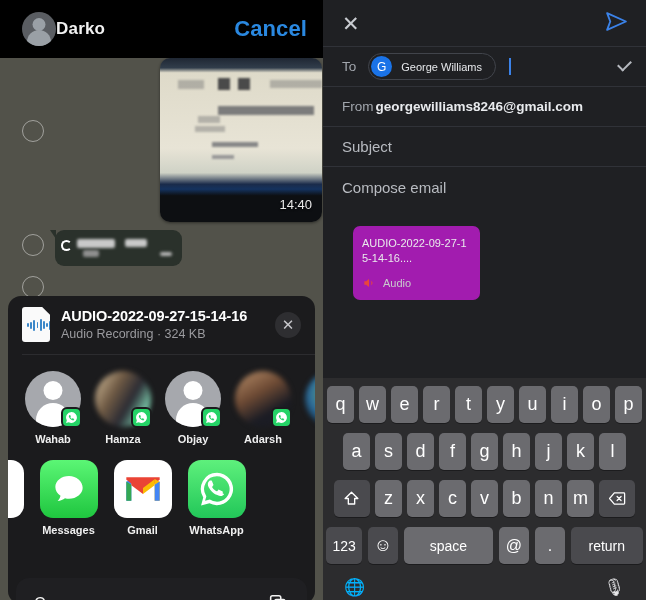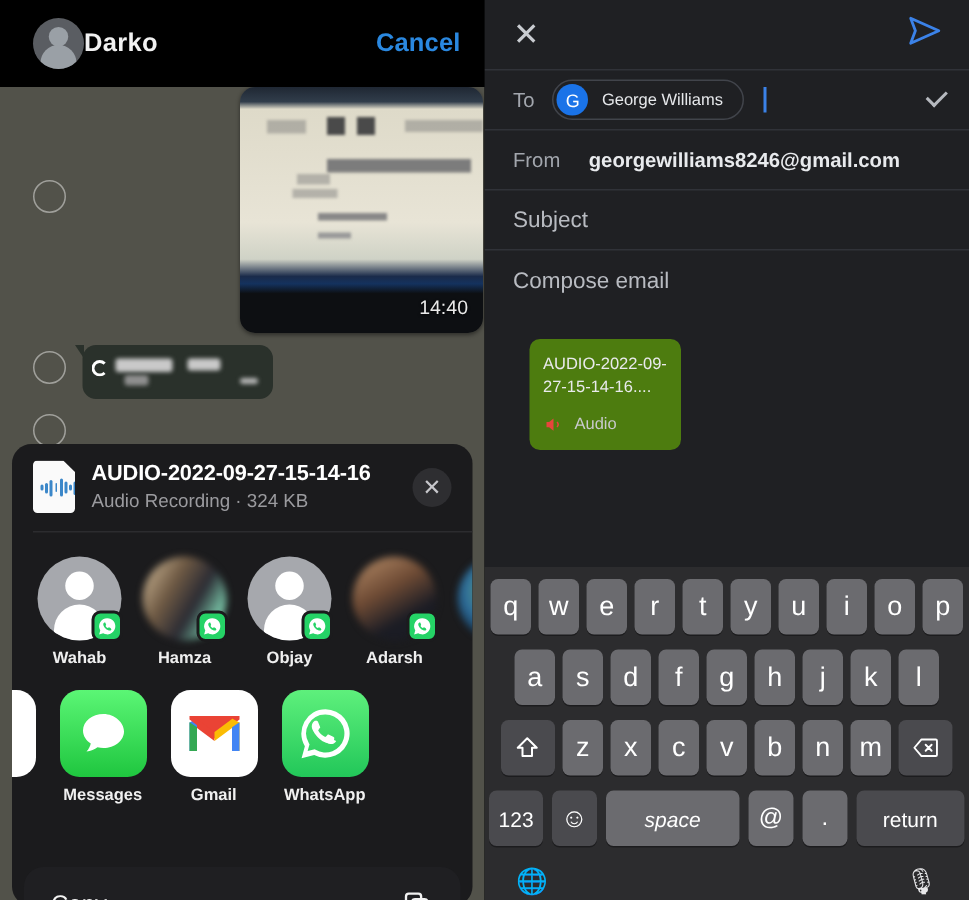--- a/index.html
+++ b/index.html
@@ -41,21 +41,21 @@
     content: ""; position: absolute;
     width: 24px; height: 18px; border-radius: 12px 12px 0 0;
     background: #9aa0a6; left: 50%; bottom: -2px; transform: translateX(-50%);
   }
   .wa-title {
     color: #f1f1f1; font-size: 17px; font-weight: bold;
     letter-spacing: .2px;
   }
   .wa-cancel {
     margin-left: auto; color: #2a88e0;
-    font-size: 17px; font-weight: bold; letter-spacing: .1px;
+    font-size: 22px; font-weight: bold; letter-spacing: .1px;
   }
 
   
   .wa-chat {
     position: absolute; top: 58px; left: 0; right: 0; bottom: 0;
     background: #6d6d63;
     z-index: 1;
   }
   .wa-chat::after {
     content: ""; position: absolute; inset: 0;
@@ -264,30 +264,30 @@
   .caret {
     width: 2px; height: 17px; background: #3b82e8;
     margin-left: 13px; flex: 0 0 auto;
   }
   .chev {
     margin-left: auto; flex: 0 0 auto;
     width: 13px; height: 8px;
     border-left: 2px solid #b6b9bf; border-bottom: 2px solid #b6b9bf;
     transform: rotate(-45deg) translate(2px,-2px);
   }
-  .gm-from-val { color: #e8eaed; font-size: 13.5px; font-weight: bold; margin-left: 19px; }
+  .gm-from-val { color: #e8eaed; font-size: 13.5px; font-weight: bold; margin-left: 2px; }
   .gm-placeholder { color: #b8bbc1; font-size: 15px; }
   .gm-subject { min-height: 40px; }
-  .gm-body { min-height: 42px; align-items: center; }
+  .gm-body { min-height: 42px; align-items: flex-start; padding-top: 12px; }
 
   .attach-area { position: relative; height: 208px; }
   .attach-chip {
     position: absolute; left: 30px; top: 18px;
-    width: 101px; height: 74px;
-    background: #4d7c0f; border-radius: 7px;
+    width: 127px; height: 74px;
+    background: #a21caf; border-radius: 7px;
     padding: 10px 8px 0 9px;
   }
   .attach-name {
     color: #e9eaec; font-size: 11px; line-height: 15px;
     word-break: break-all;
   }
   .attach-row {
     position: absolute; left: 9px; bottom: 10px;
     display: flex; align-items: center; gap: 7px;
   }
@@ -307,21 +307,21 @@
     background: #6b6b6f; border-radius: 5px;
     color: #fff; font-size: 18px;
     height: 37px; width: 26.5px;
     display: flex; align-items: center; justify-content: center;
     box-shadow: 0 1px 0 rgba(0,0,0,.35);
   }
   .kb-row.r2 { padding: 0 14px; }
   .kb-row.r3 { padding: 0 0px; }
   .key.dark { background: #4a4a4e; }
   .key.wide { width: 36px; }
-  .key.space { width: 94px; font-size: 14px; font-style: italic; }
+  .key.space { width: 94px; font-size: 14px; }
   .key.ret { width: 76px; font-size: 14px; }
   .key.num { width: 38px; font-size: 14px; }
   .key.emoji { width: 32px; font-size: 18px; }
   .key.punct { width: 32px; font-size: 16px; }
   .kb-foot {
     height: 26px; display: flex; align-items: center;
     justify-content: space-between; padding: 0 18px;
     color: #e8e8ea; font-size: 17px;
   }
 </style>

